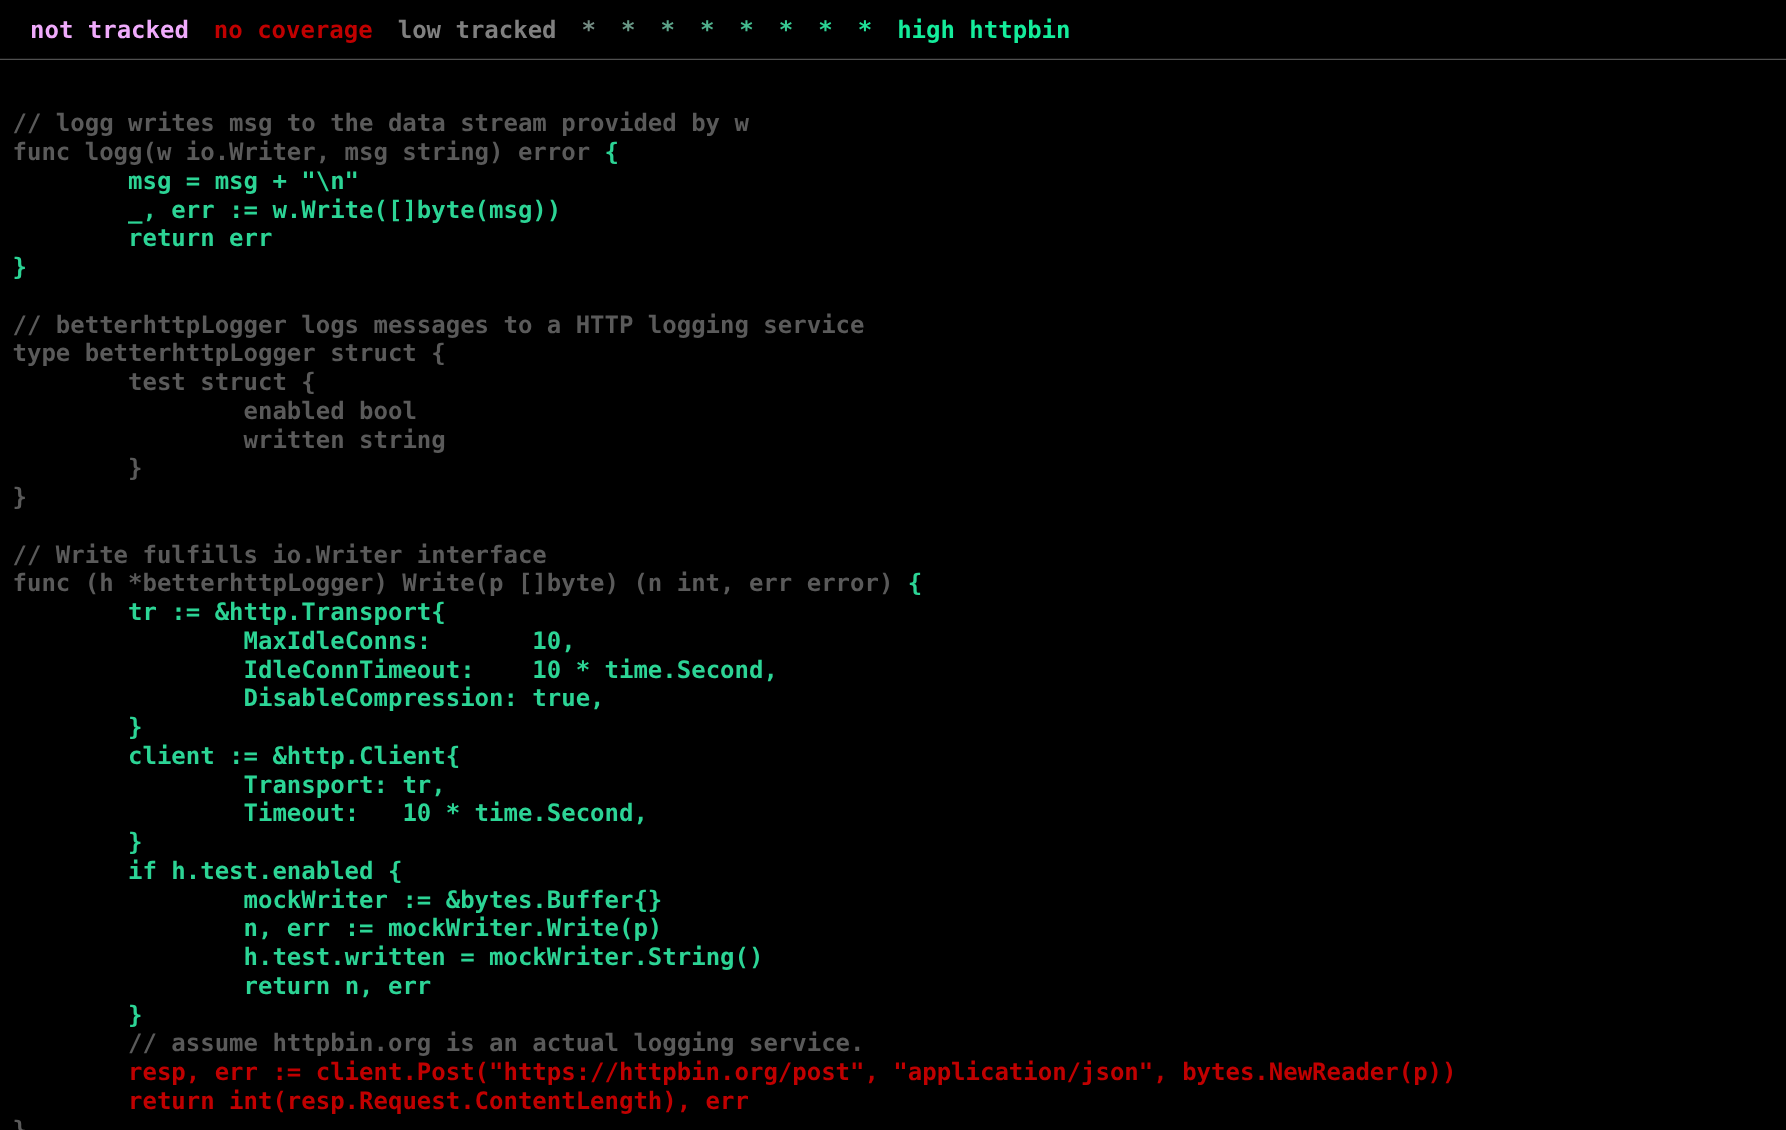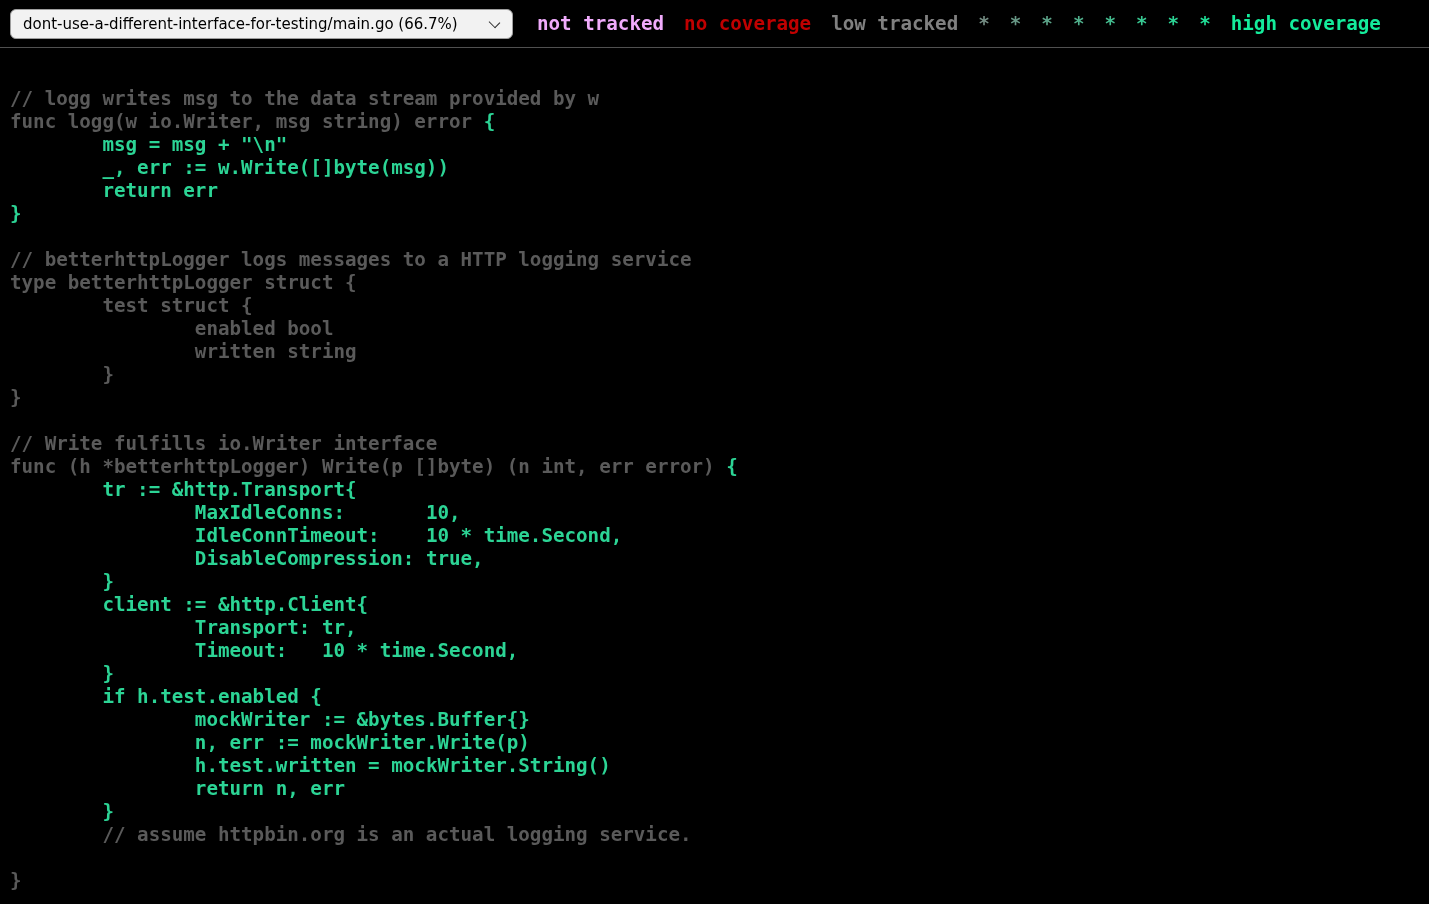--- a/index.html
+++ b/index.html
@@ -76,29 +76,21 @@
   .cov7  { color: rgb(56, 200, 146); }
   .cov8  { color: rgb(44, 212, 149); }
   .cov9  { color: rgb(32, 224, 152); }
   .cov10 { color: rgb(20, 236, 155); }
   .covnone { color: #f0abfc; }
 </style>
 </head>
 <body>
 
 <div id="topbar">
-  <div id="nav">
-    <div class="select-wrap">
-      <select id="files">
-        <option>dont-use-a-different-interface-for-testing/main.go (66.7%)</option>
-      </select>
-      <span class="chevron"></span>
-    </div>
-  </div>
-  <div id="legend"><span class="covnone">not tracked</span><span class="cov0">no coverage</span><span class="cov1">low tracked</span><span class="cov2">*</span><span class="cov3">*</span><span class="cov4">*</span><span class="cov5">*</span><span class="cov6">*</span><span class="cov7">*</span><span class="cov8">*</span><span class="cov9">*</span><span class="cov10">high coverage</span></div>
+  <div id="legend"><span class="covnone">not tracked</span><span class="cov0">no coverage</span><span class="cov1">low tracked</span><span class="cov2">*</span><span class="cov3">*</span><span class="cov4">*</span><span class="cov5">*</span><span class="cov6">*</span><span class="cov7">*</span><span class="cov8">*</span><span class="cov9">*</span><span class="cov10">high httpbin</span></div>
 </div>
 
 <div id="content">
   <pre class="file" id="file0"><span>// logg writes msg to the data stream provided by w
 func logg(w io.Writer, msg string) error </span><span class="cov8">{
 	msg = msg + "\n"
 	_, err := w.Write([]byte(msg))
 	return err
 }</span><span>
 
@@ -121,16 +113,17 @@
 		Transport: tr,
 		Timeout:   10 * time.Second,
 	}
 	if h.test.enabled {
 		mockWriter := &amp;bytes.Buffer{}
 		n, err := mockWriter.Write(p)
 		h.test.written = mockWriter.String()
 		return n, err
 	}</span><span>
 	// assume httpbin.org is an actual logging service.
-	</span><span>
+	</span><span class="cov0">resp, err := client.Post("https://httpbin.org/post", "application/json", bytes.NewReader(p))
+	return int(resp.Request.ContentLength), err</span><span>
 }
 </span></pre>
 </div>
 
 </body></html>

